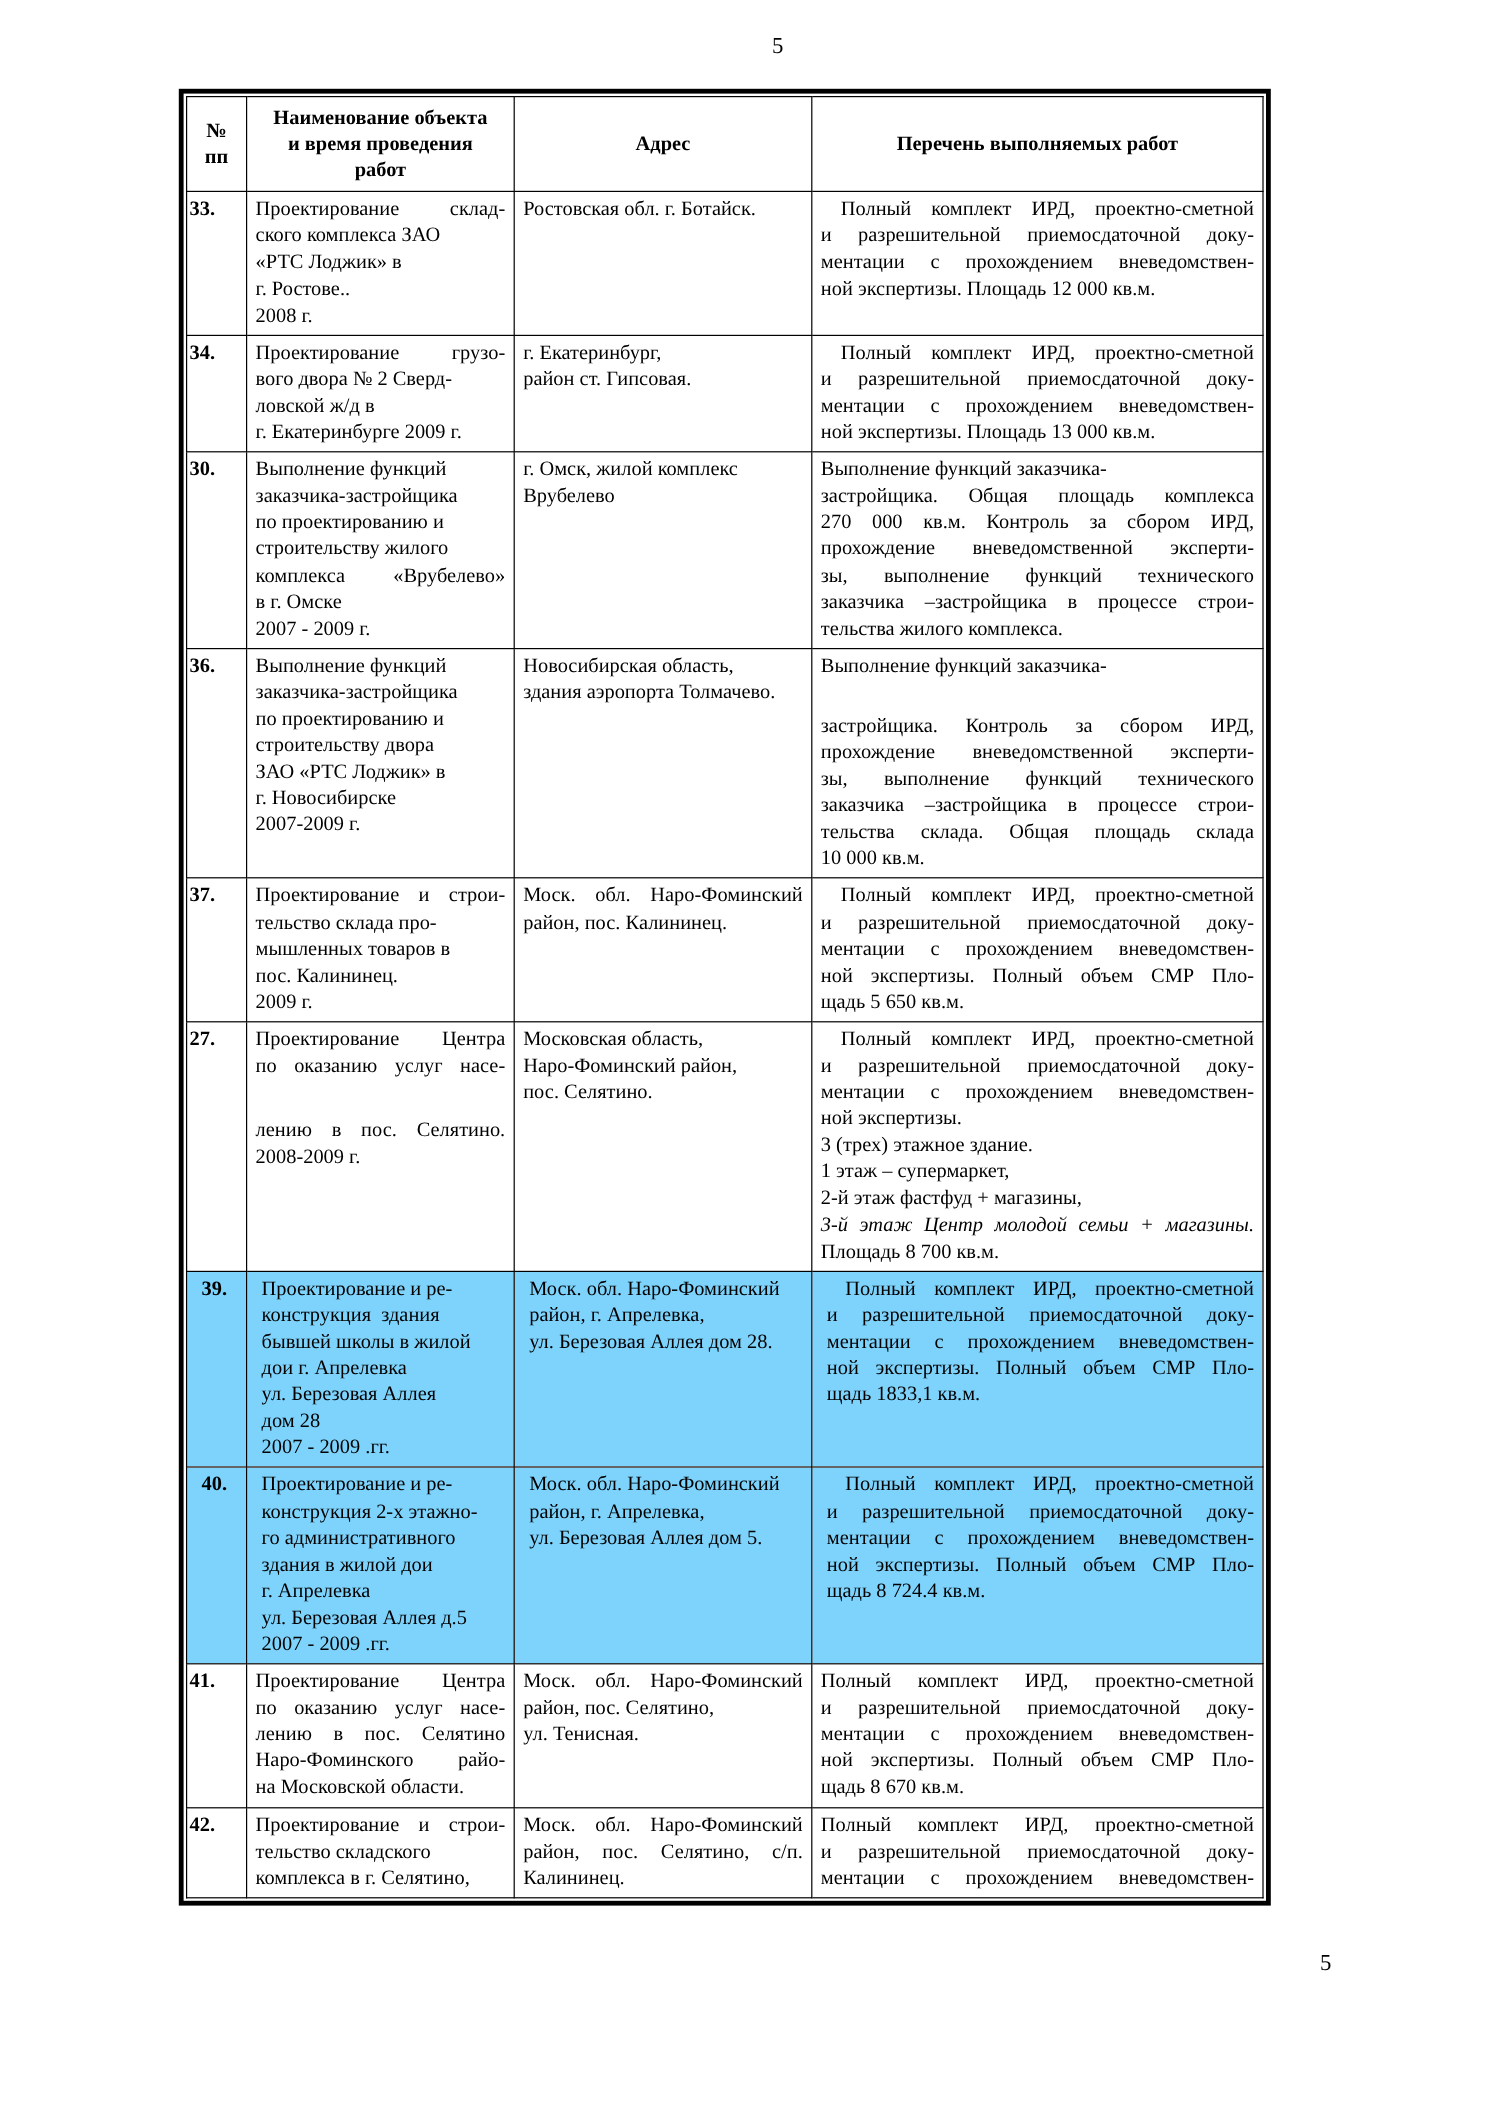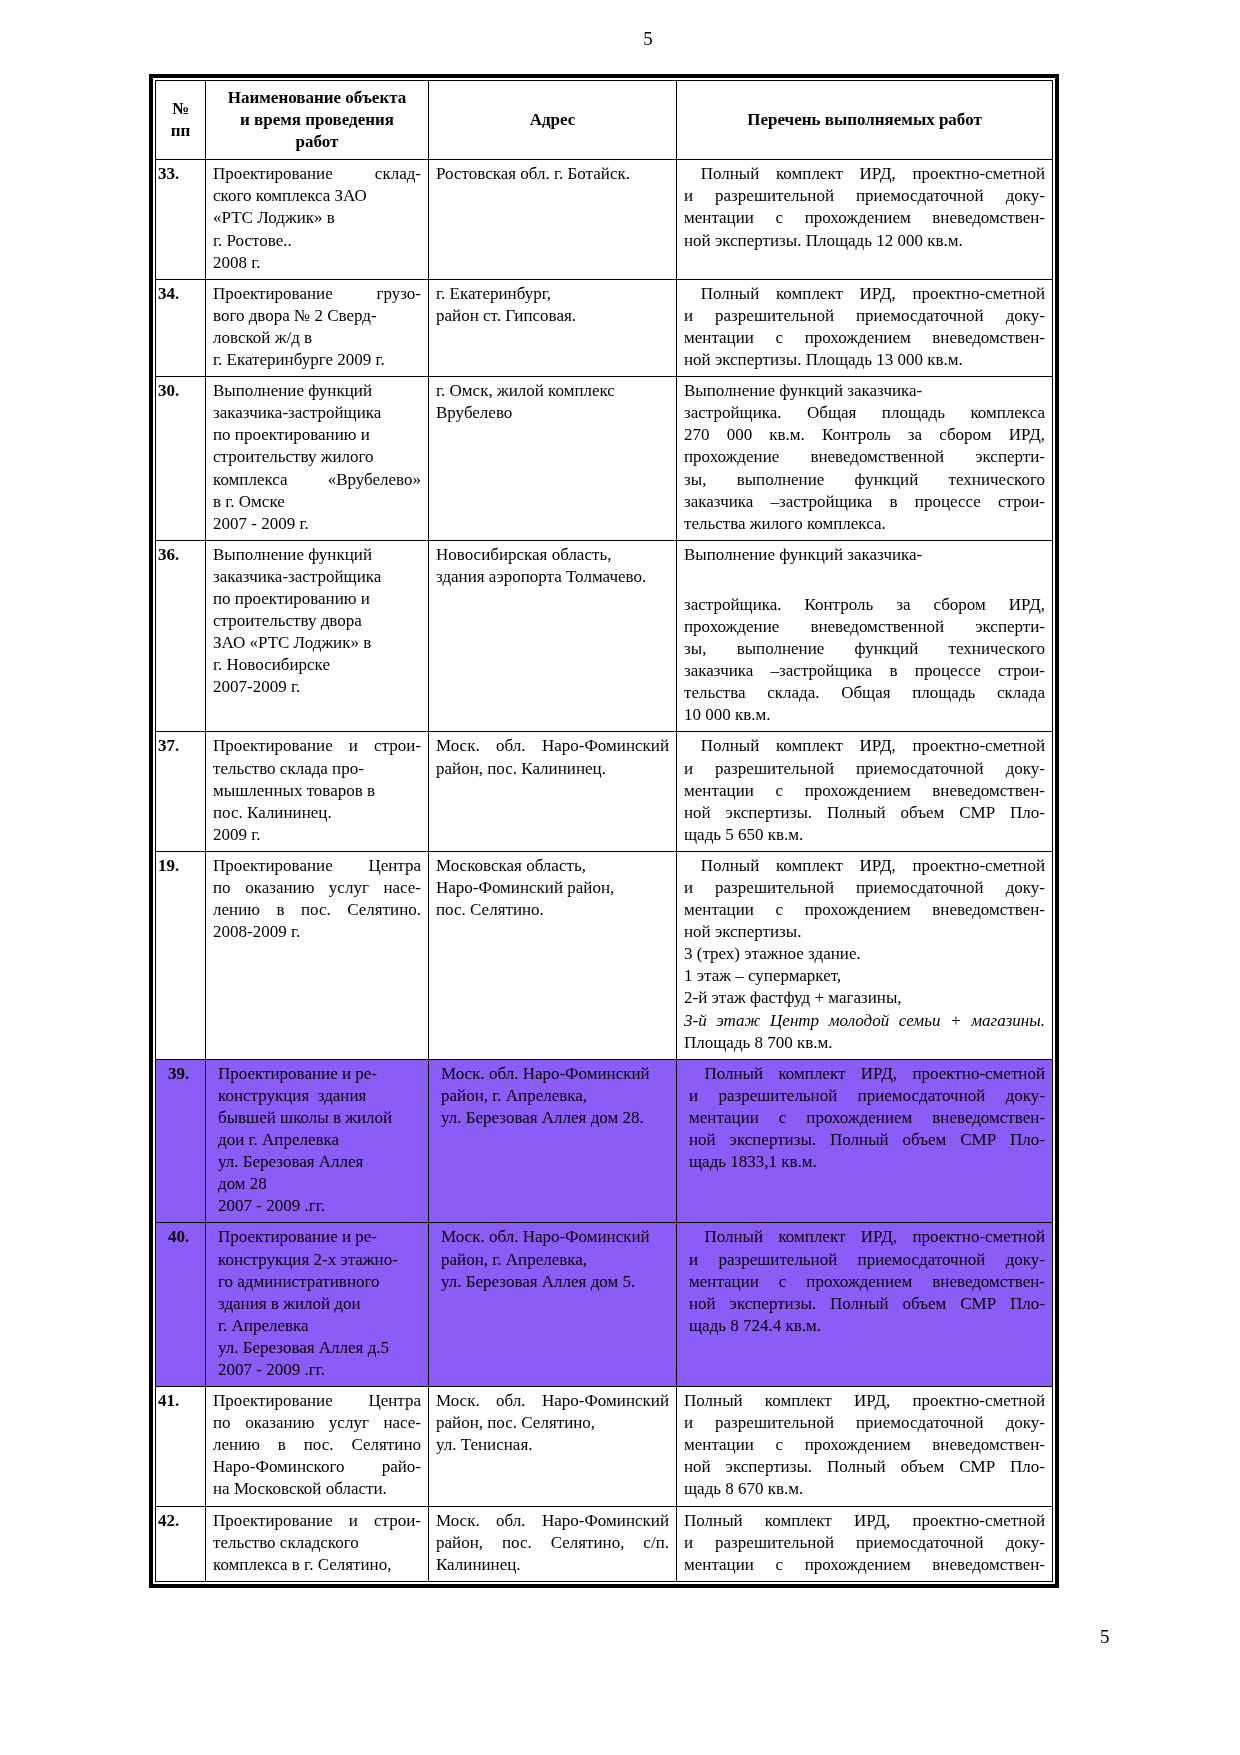--- a/index.html
+++ b/index.html
@@ -61,21 +61,21 @@
   }
   td.cell-num {
     font-weight: bold;
     text-align: center;
     padding-left: 2px;
     padding-right: 2px;
     margin-left: 48px;
   }
   .ln { display: block; text-align: left; }
   .ln > span { white-space: pre-wrap; }
-  tr.shaded td { background: #8b5cf6; padding-left: 12px; }
+  tr.shaded td { background: #7dd3fc; padding-left: 12px; }
 </style>
 </head>
 <body>
 
 <div class="page">
 
   <div class="page-number-top">5</div>
 
   <div class="table-frame">
     <table class="doc-table">
@@ -211,26 +211,26 @@
             <td class="cell-works">
               <div class="ln" style="text-align: justify; text-align-last: justify;"><span> Полный комплект ИРД, проектно-сметной</span></div>
               <div class="ln" style="text-align: justify; text-align-last: justify;"><span>и разрешительной приемосдаточной доку-</span></div>
               <div class="ln" style="text-align: justify; text-align-last: justify;"><span>ментации с прохождением вневедомствен-</span></div>
               <div class="ln" style="text-align: justify; text-align-last: justify;"><span>ной экспертизы. Полный объем СМР Пло-</span></div>
               <div class="ln"><span>щадь 5 650 кв.м.</span></div>
             </td>
           </tr>
           <tr>
             <td class="cell-num">
-              <div class="ln"><span>19.</span></div>
+              <div class="ln"><span>27.</span></div>
             </td>
             <td class="cell-name">
               <div class="ln" style="text-align: justify; text-align-last: justify;"><span>Проектирование Центра</span></div>
               <div class="ln" style="text-align: justify; text-align-last: justify;"><span>по оказанию услуг насе-</span></div>
-              <div class="ln" style="text-align: justify; text-align-last: justify;"><span>лению в пос. Селятино.</span></div>
+              <div class="ln" style="text-align: justify; text-align-last: justify; margin-top: 32px;"><span>лению в пос. Селятино.</span></div>
               <div class="ln"><span>2008-2009 г.</span></div>
             </td>
             <td class="cell-address">
               <div class="ln"><span>Московская область,</span></div>
               <div class="ln"><span>Наро-Фоминский район,</span></div>
               <div class="ln"><span>пос. Селятино.</span></div>
             </td>
             <td class="cell-works">
               <div class="ln" style="text-align: justify; text-align-last: justify;"><span> Полный комплект ИРД, проектно-сметной</span></div>
               <div class="ln" style="text-align: justify; text-align-last: justify;"><span>и разрешительной приемосдаточной доку-</span></div>

